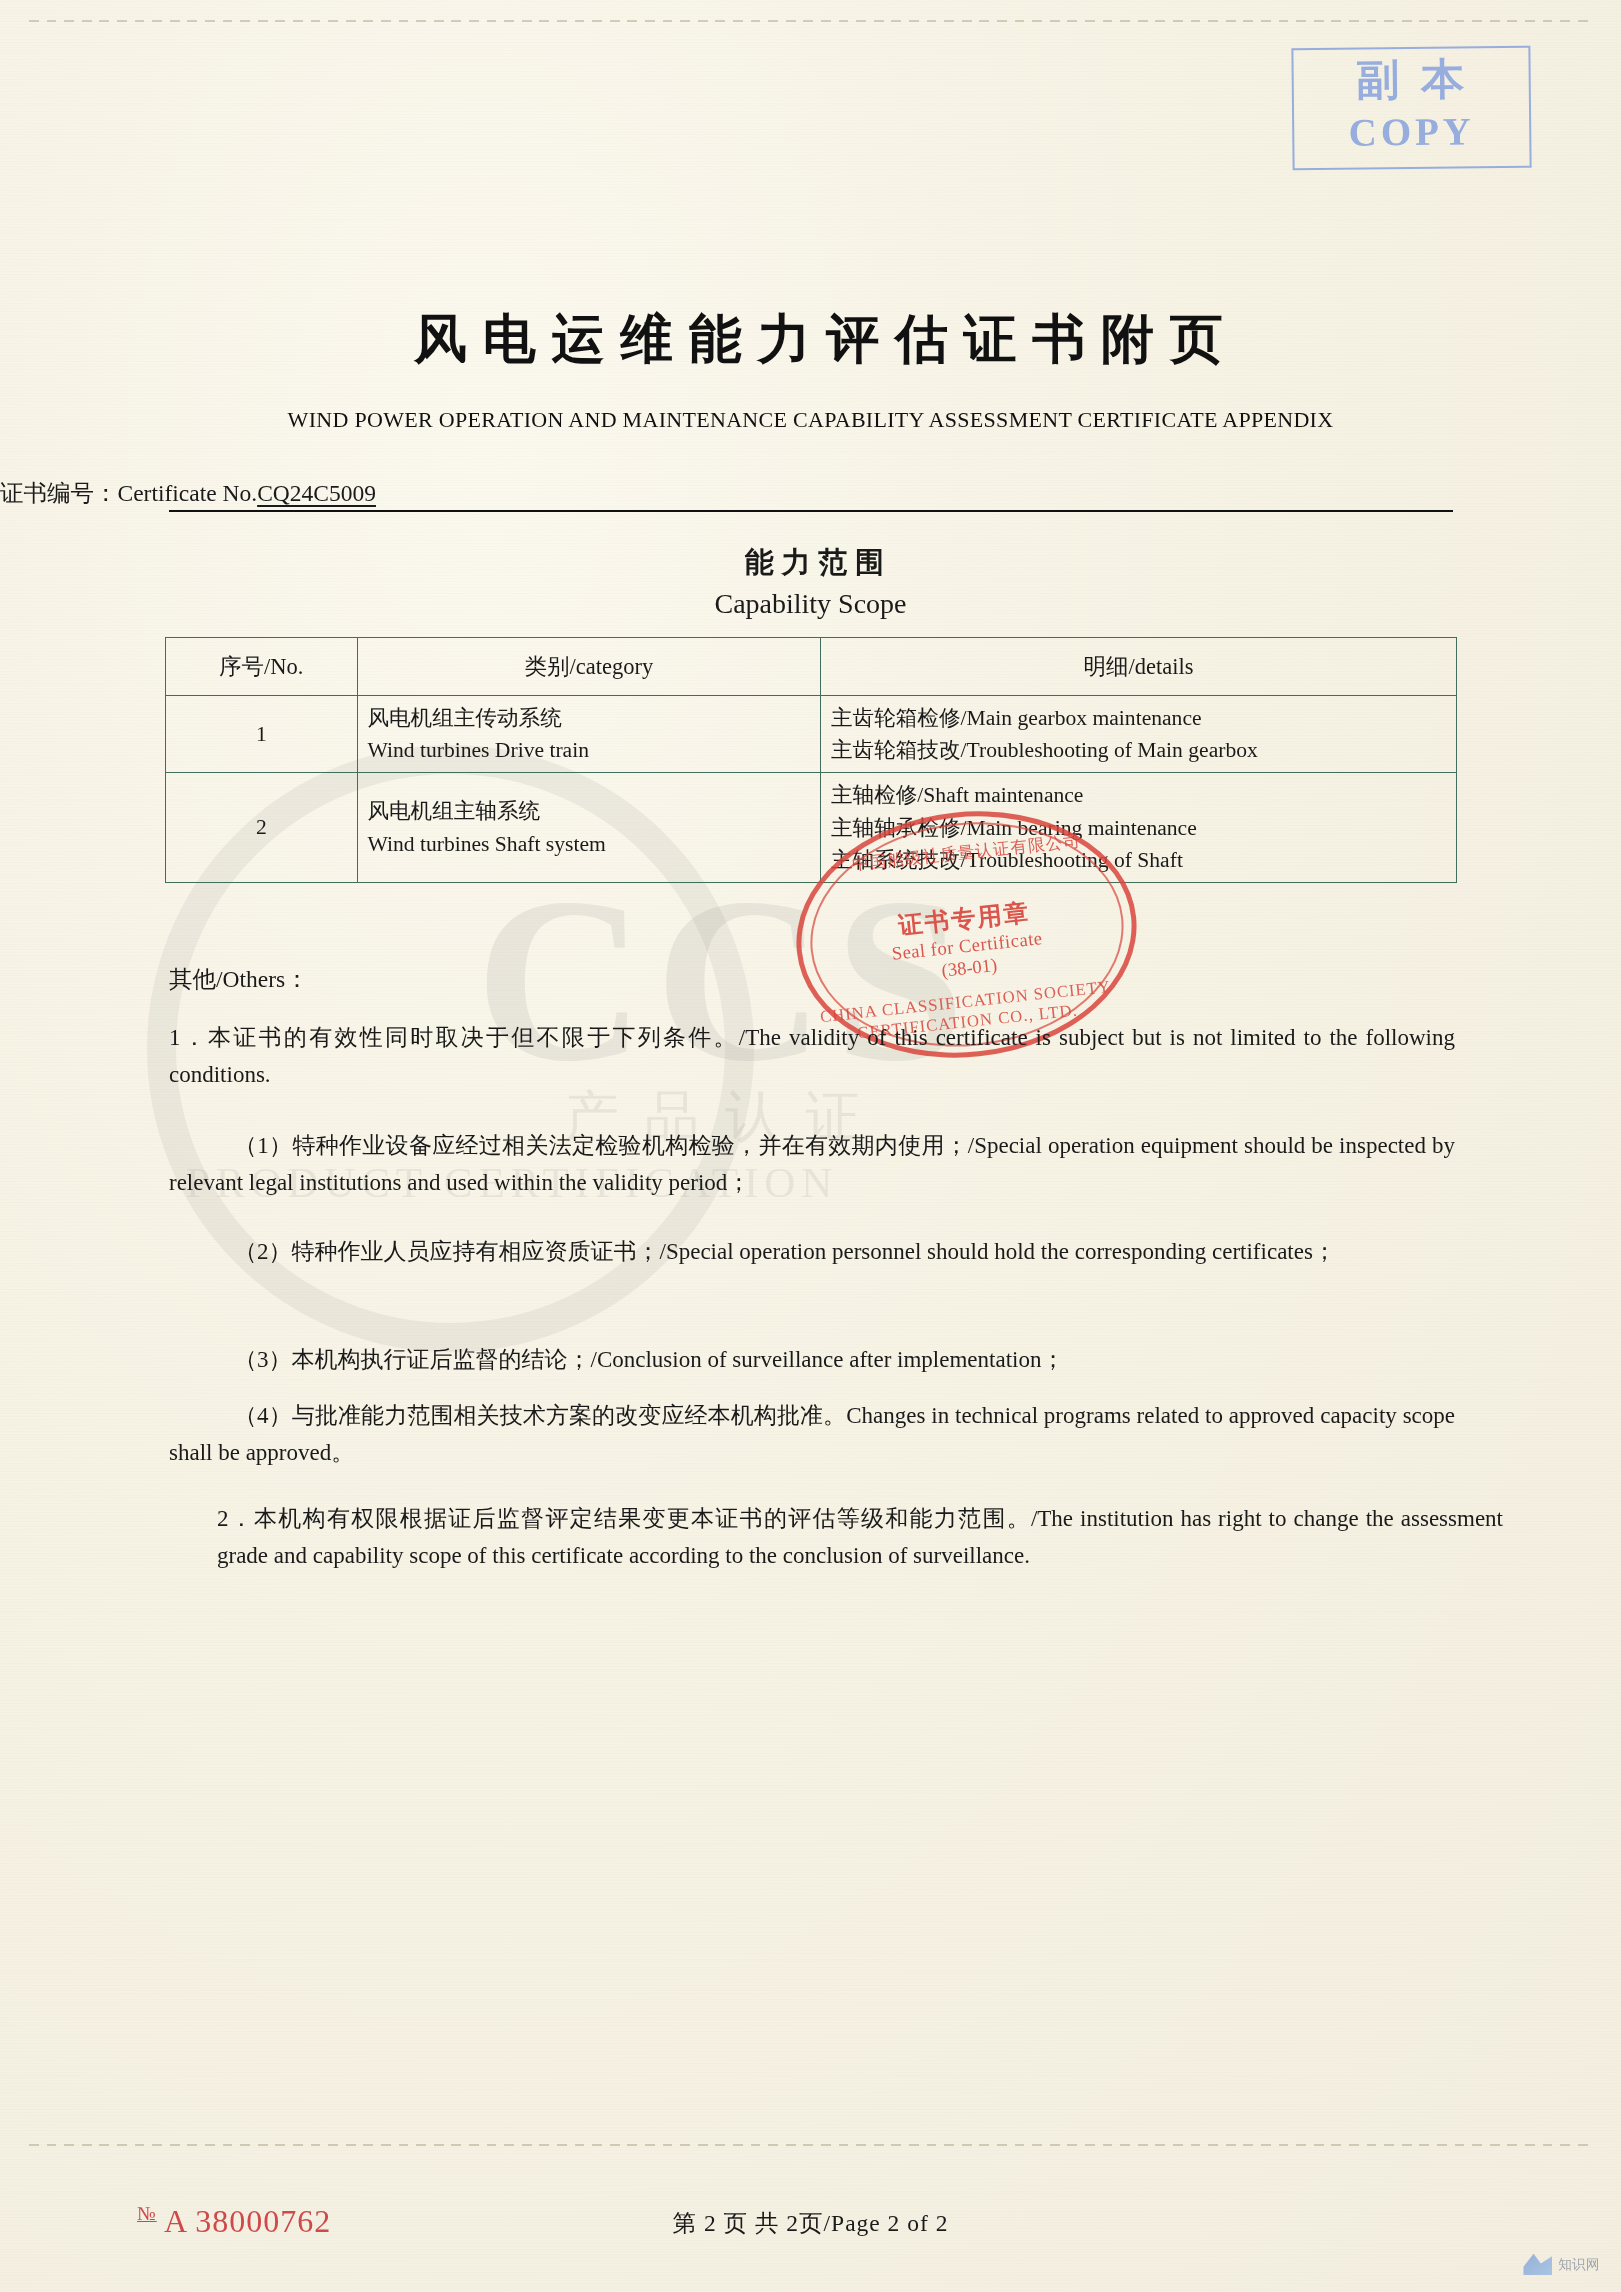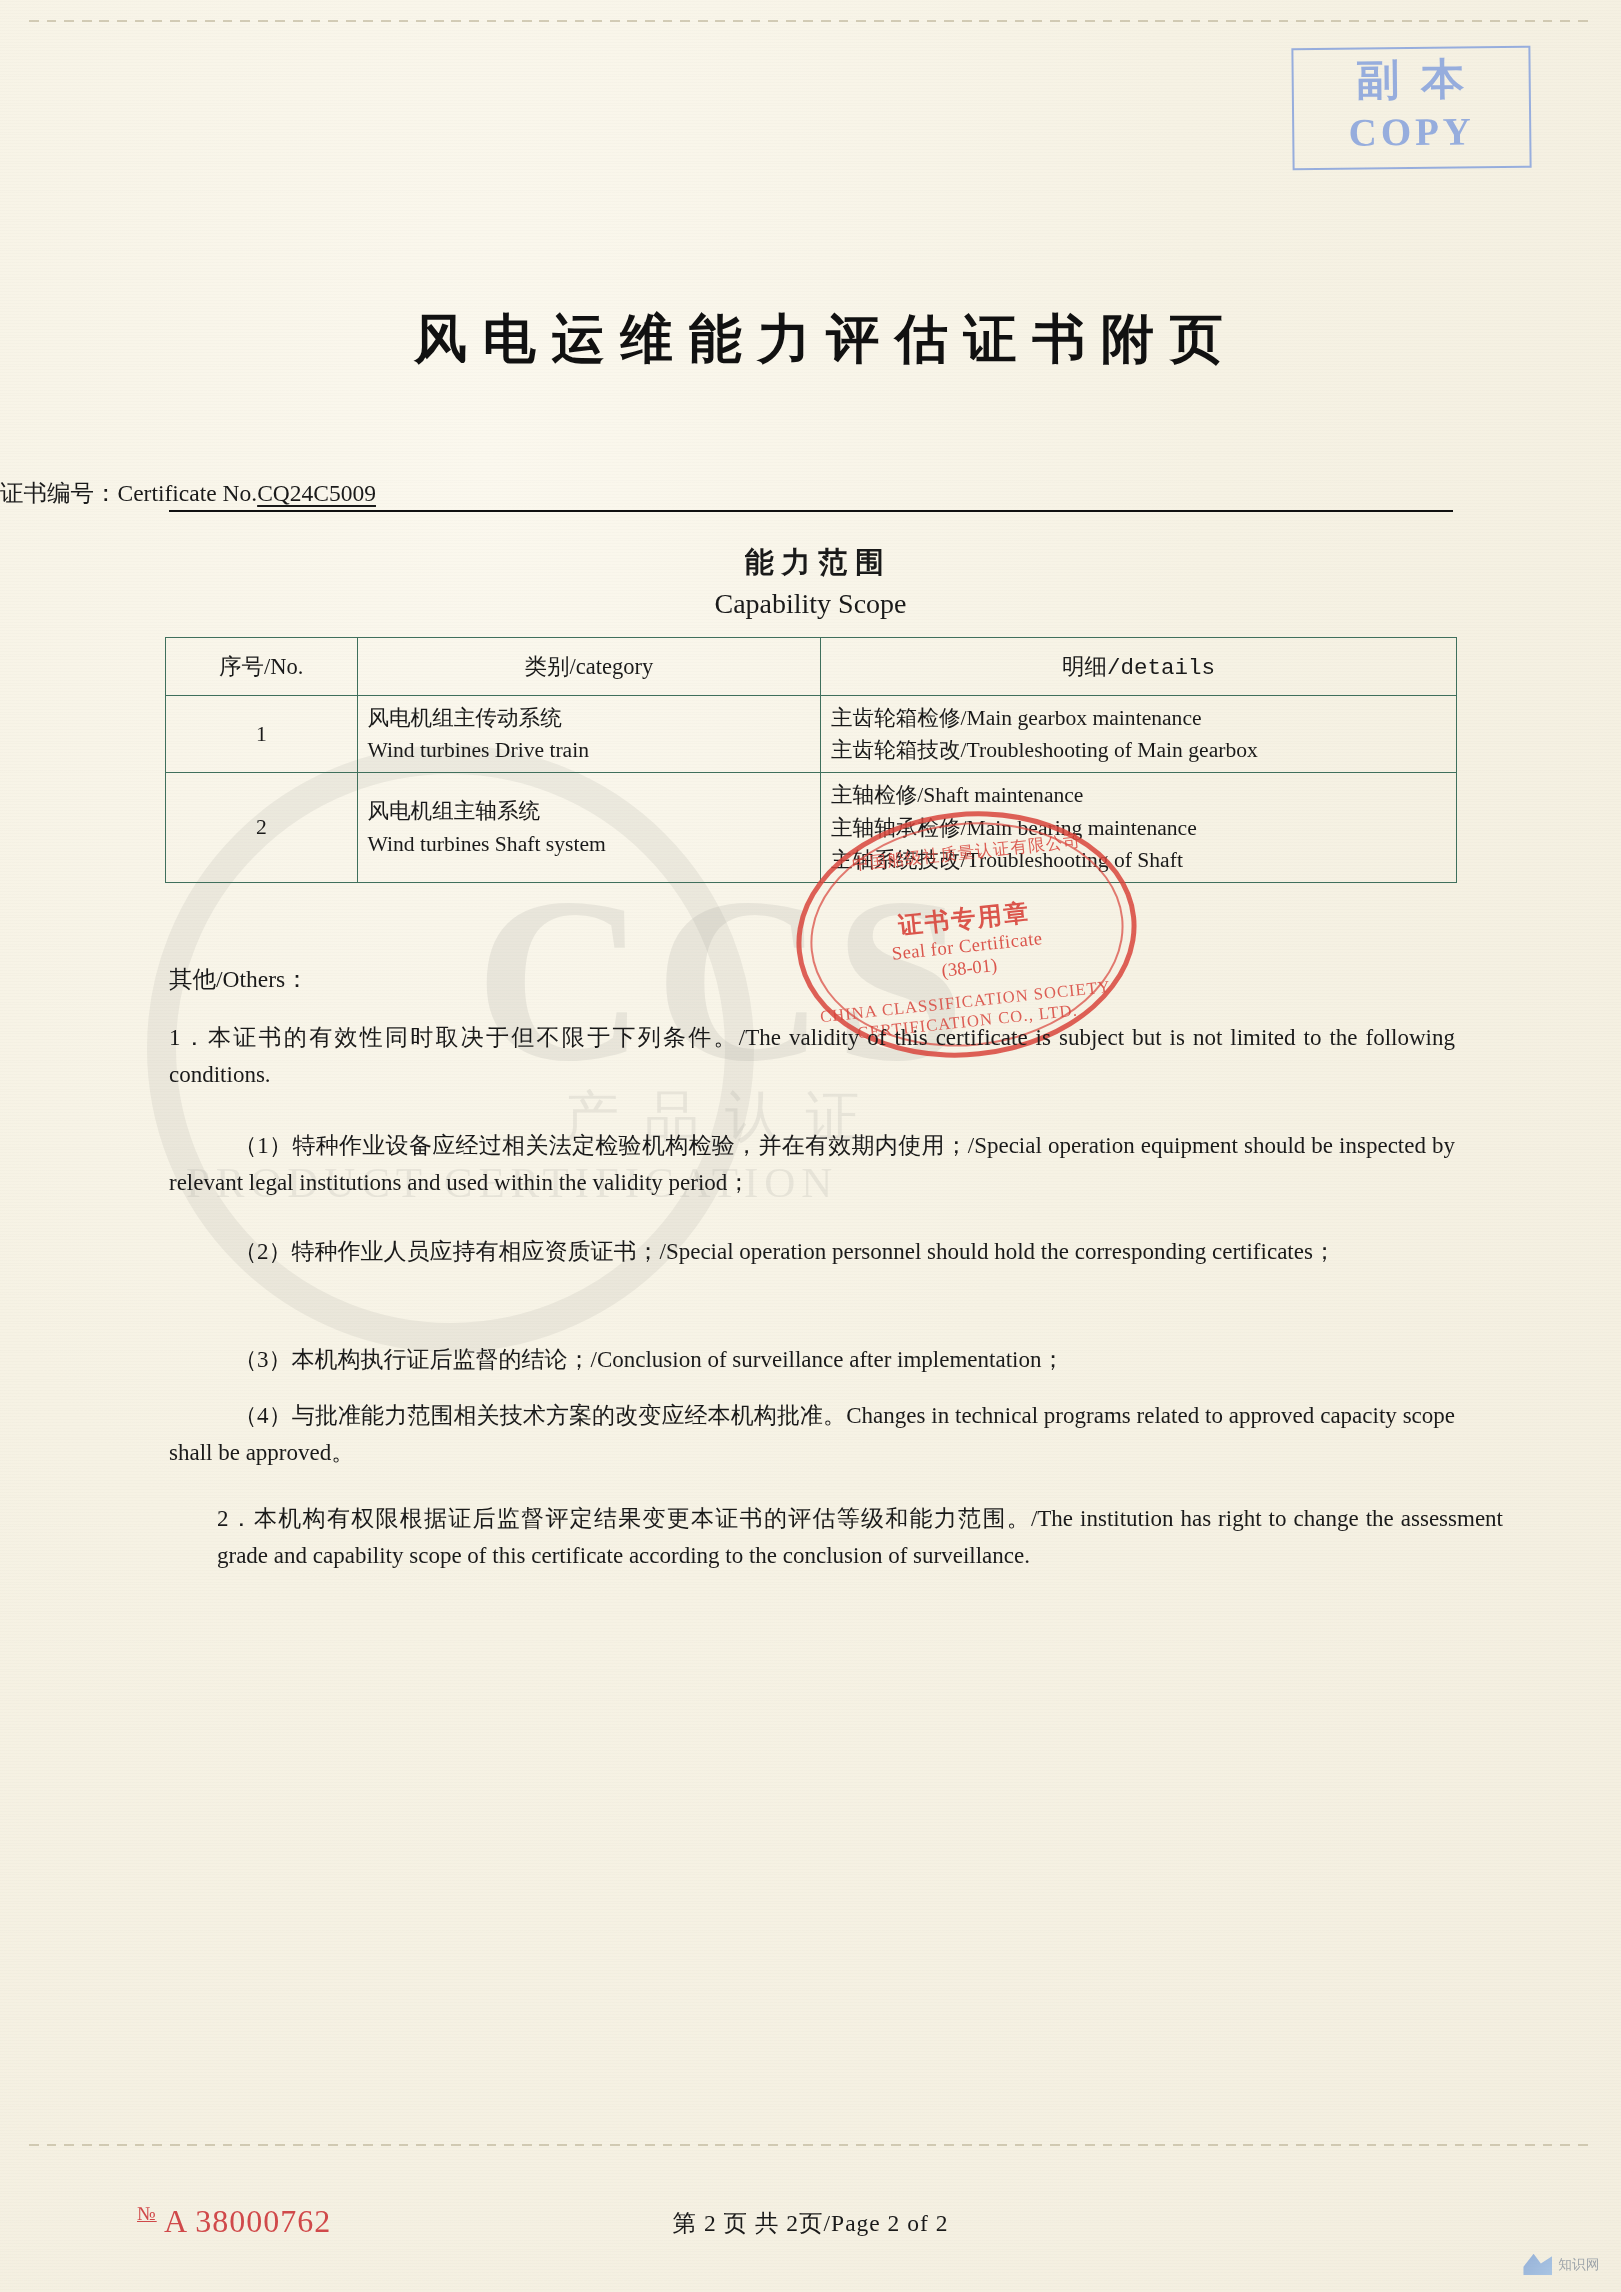--- a/index.html
+++ b/index.html
@@ -143,21 +143,21 @@
     vertical-align: middle;
   }
   table.scope-table th {
     font-weight: normal;
     text-align: center;
     height: 45px;
     font-size: 22.5px;
   }
   .col-no { width: 171px; text-align: center; }
   .col-cat { width: 443px; }
-  .col-det { width: auto; font-family: Liberation Mono, monospace; }
+  .col-det { width: auto; }
   .cell-line { line-height: 1.5; white-space: nowrap; }
   .cat-cell { padding-left: 23.5px; }
   .det-cell { padding-left: 13.7px; }
 
   
   .others-label {
     position: absolute;
     left: 169px;
     top: 963px;
     font-size: 23.5px;
@@ -332,20 +332,21 @@
 
   <div class="edge-top"></div>
   <div class="edge-bottom"></div>
 
   <div class="copy-stamp">
     <div class="cn">副本</div>
     <div class="en">COPY</div>
   </div>
 
   <div class="title-cn">风电运维能力评估证书附页</div>
+  <div class="title-en">WIND POWER OPERATION AND MAINTENANCE CAPABILITY ASSESSMENT CERTIFICATE APPENDIX</div>
 
   <div class="cert-no-row">
     <span>证书编号：Certificate No.</span><span class="num">CQ24C5009</span>
   </div>
   <div class="rule"></div>
 
   <div class="scope-cn">能力范围</div>
   <div class="scope-en">Capability Scope</div>
 
   <div class="wm-ring"></div>

